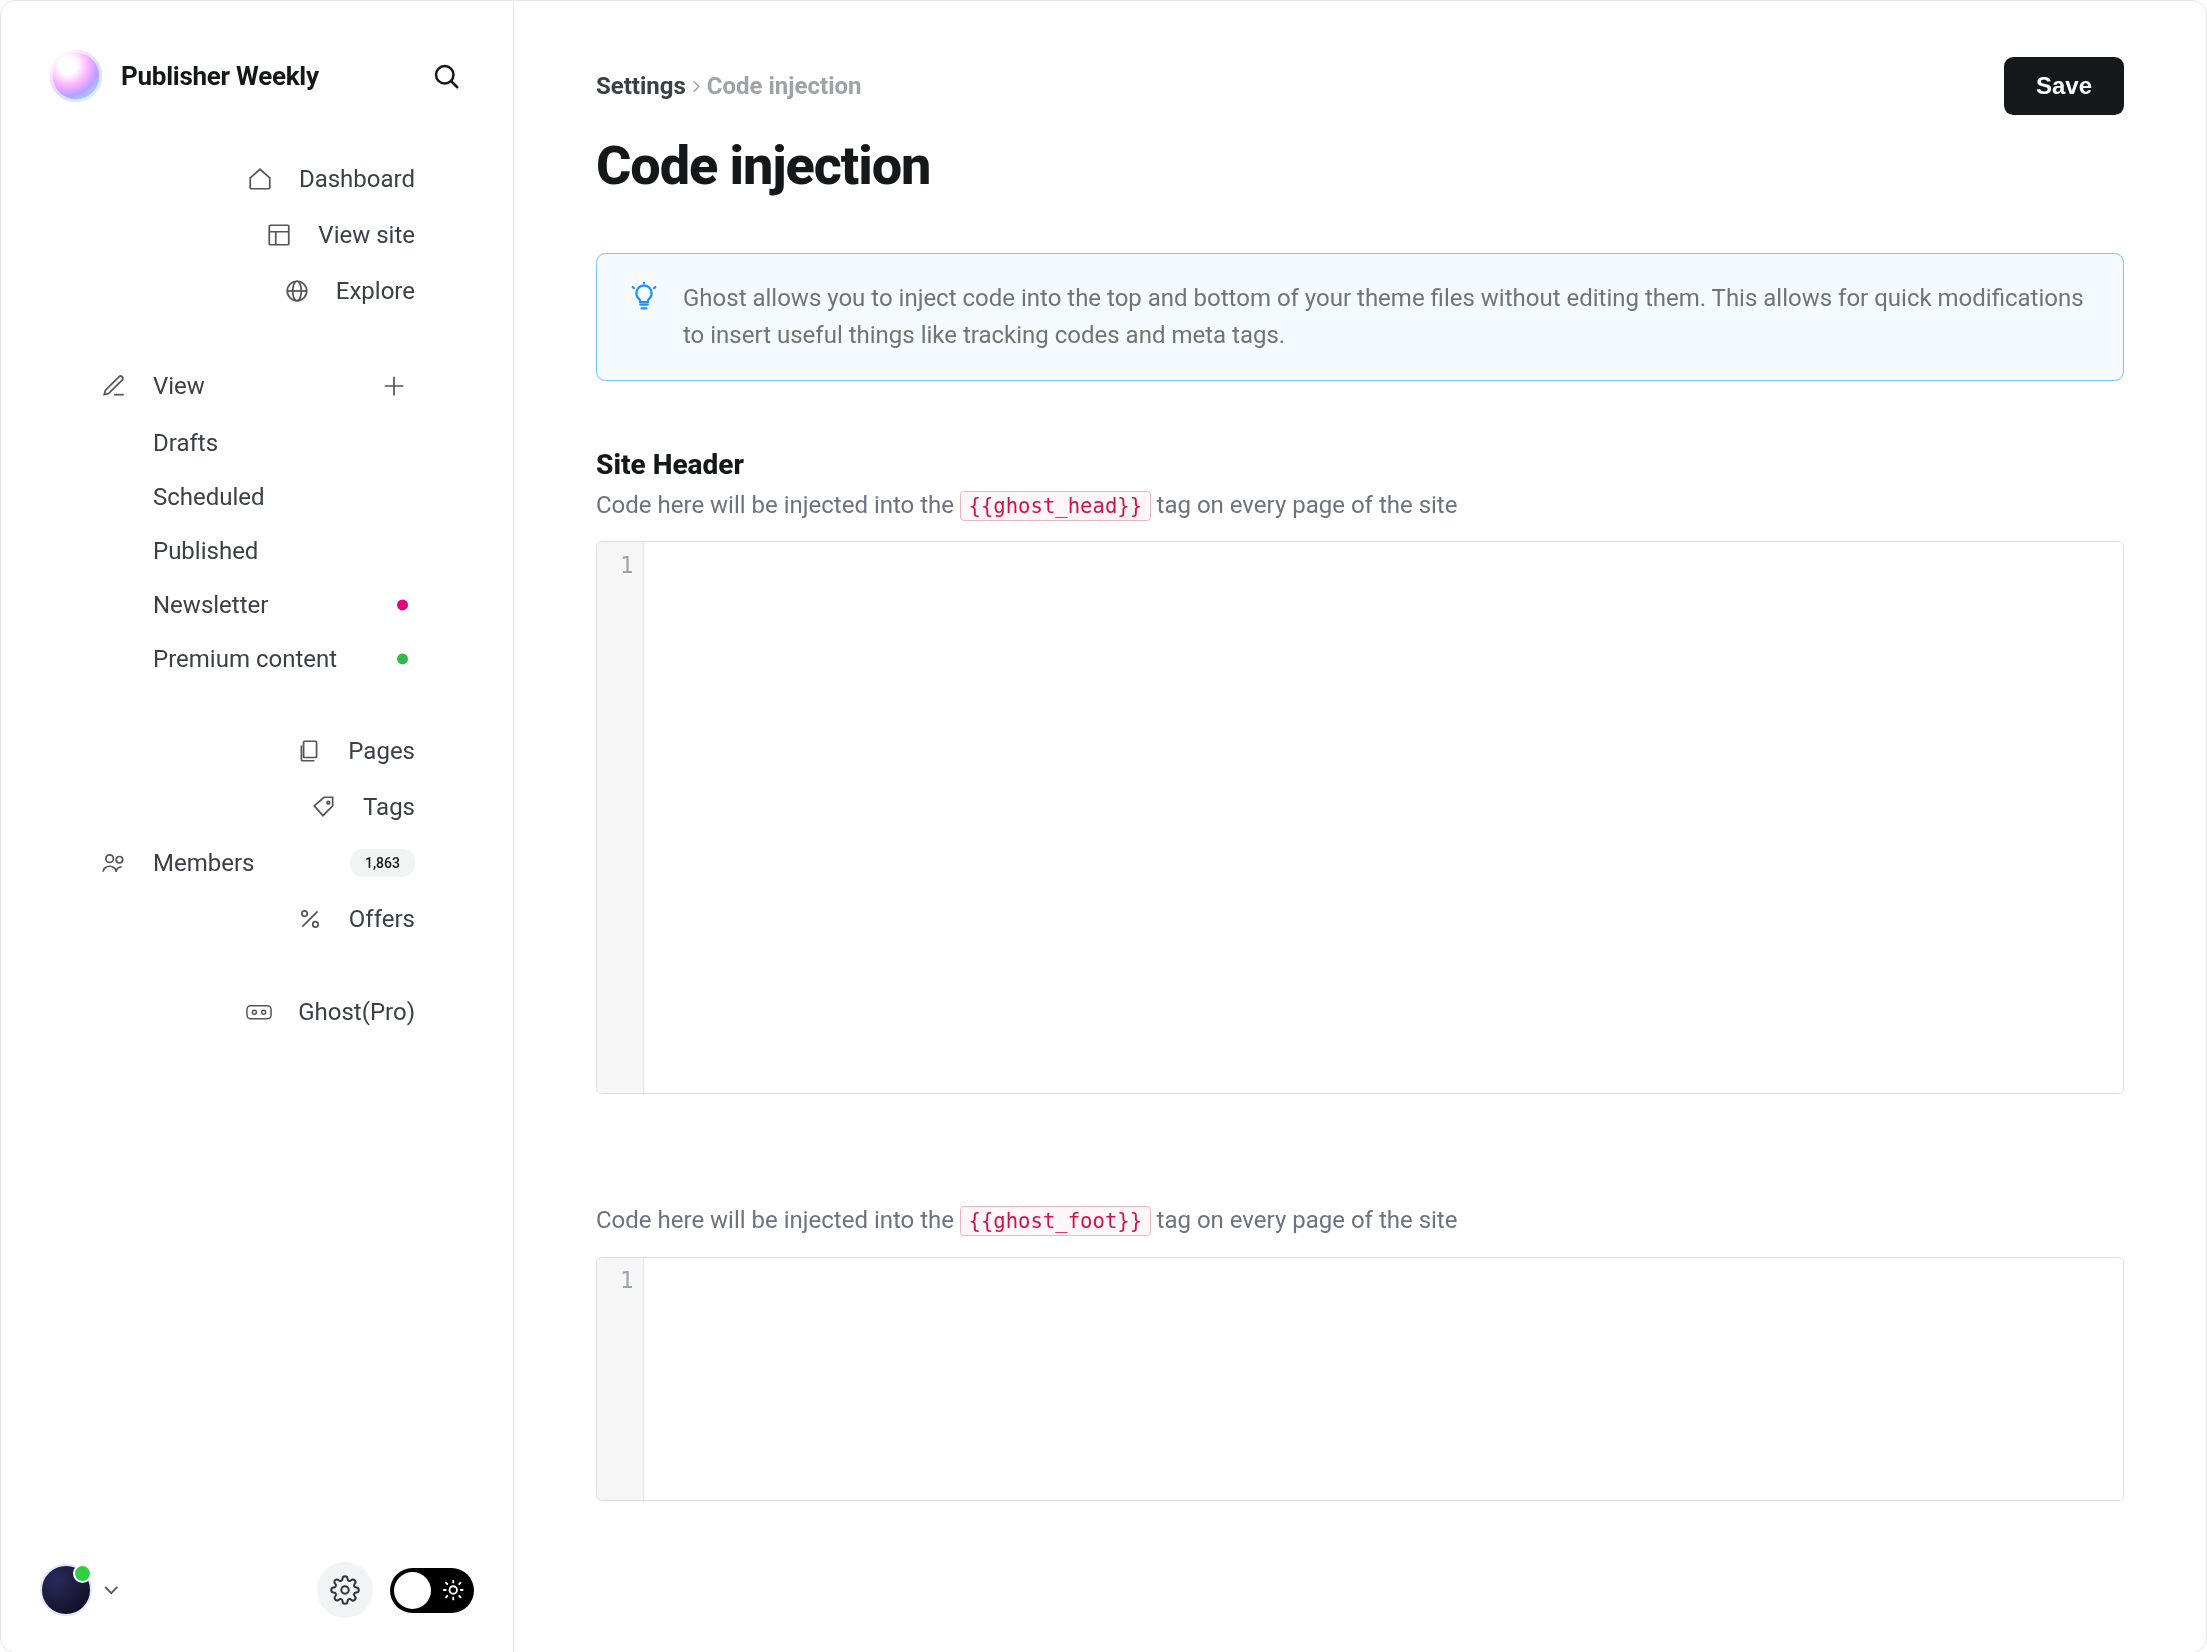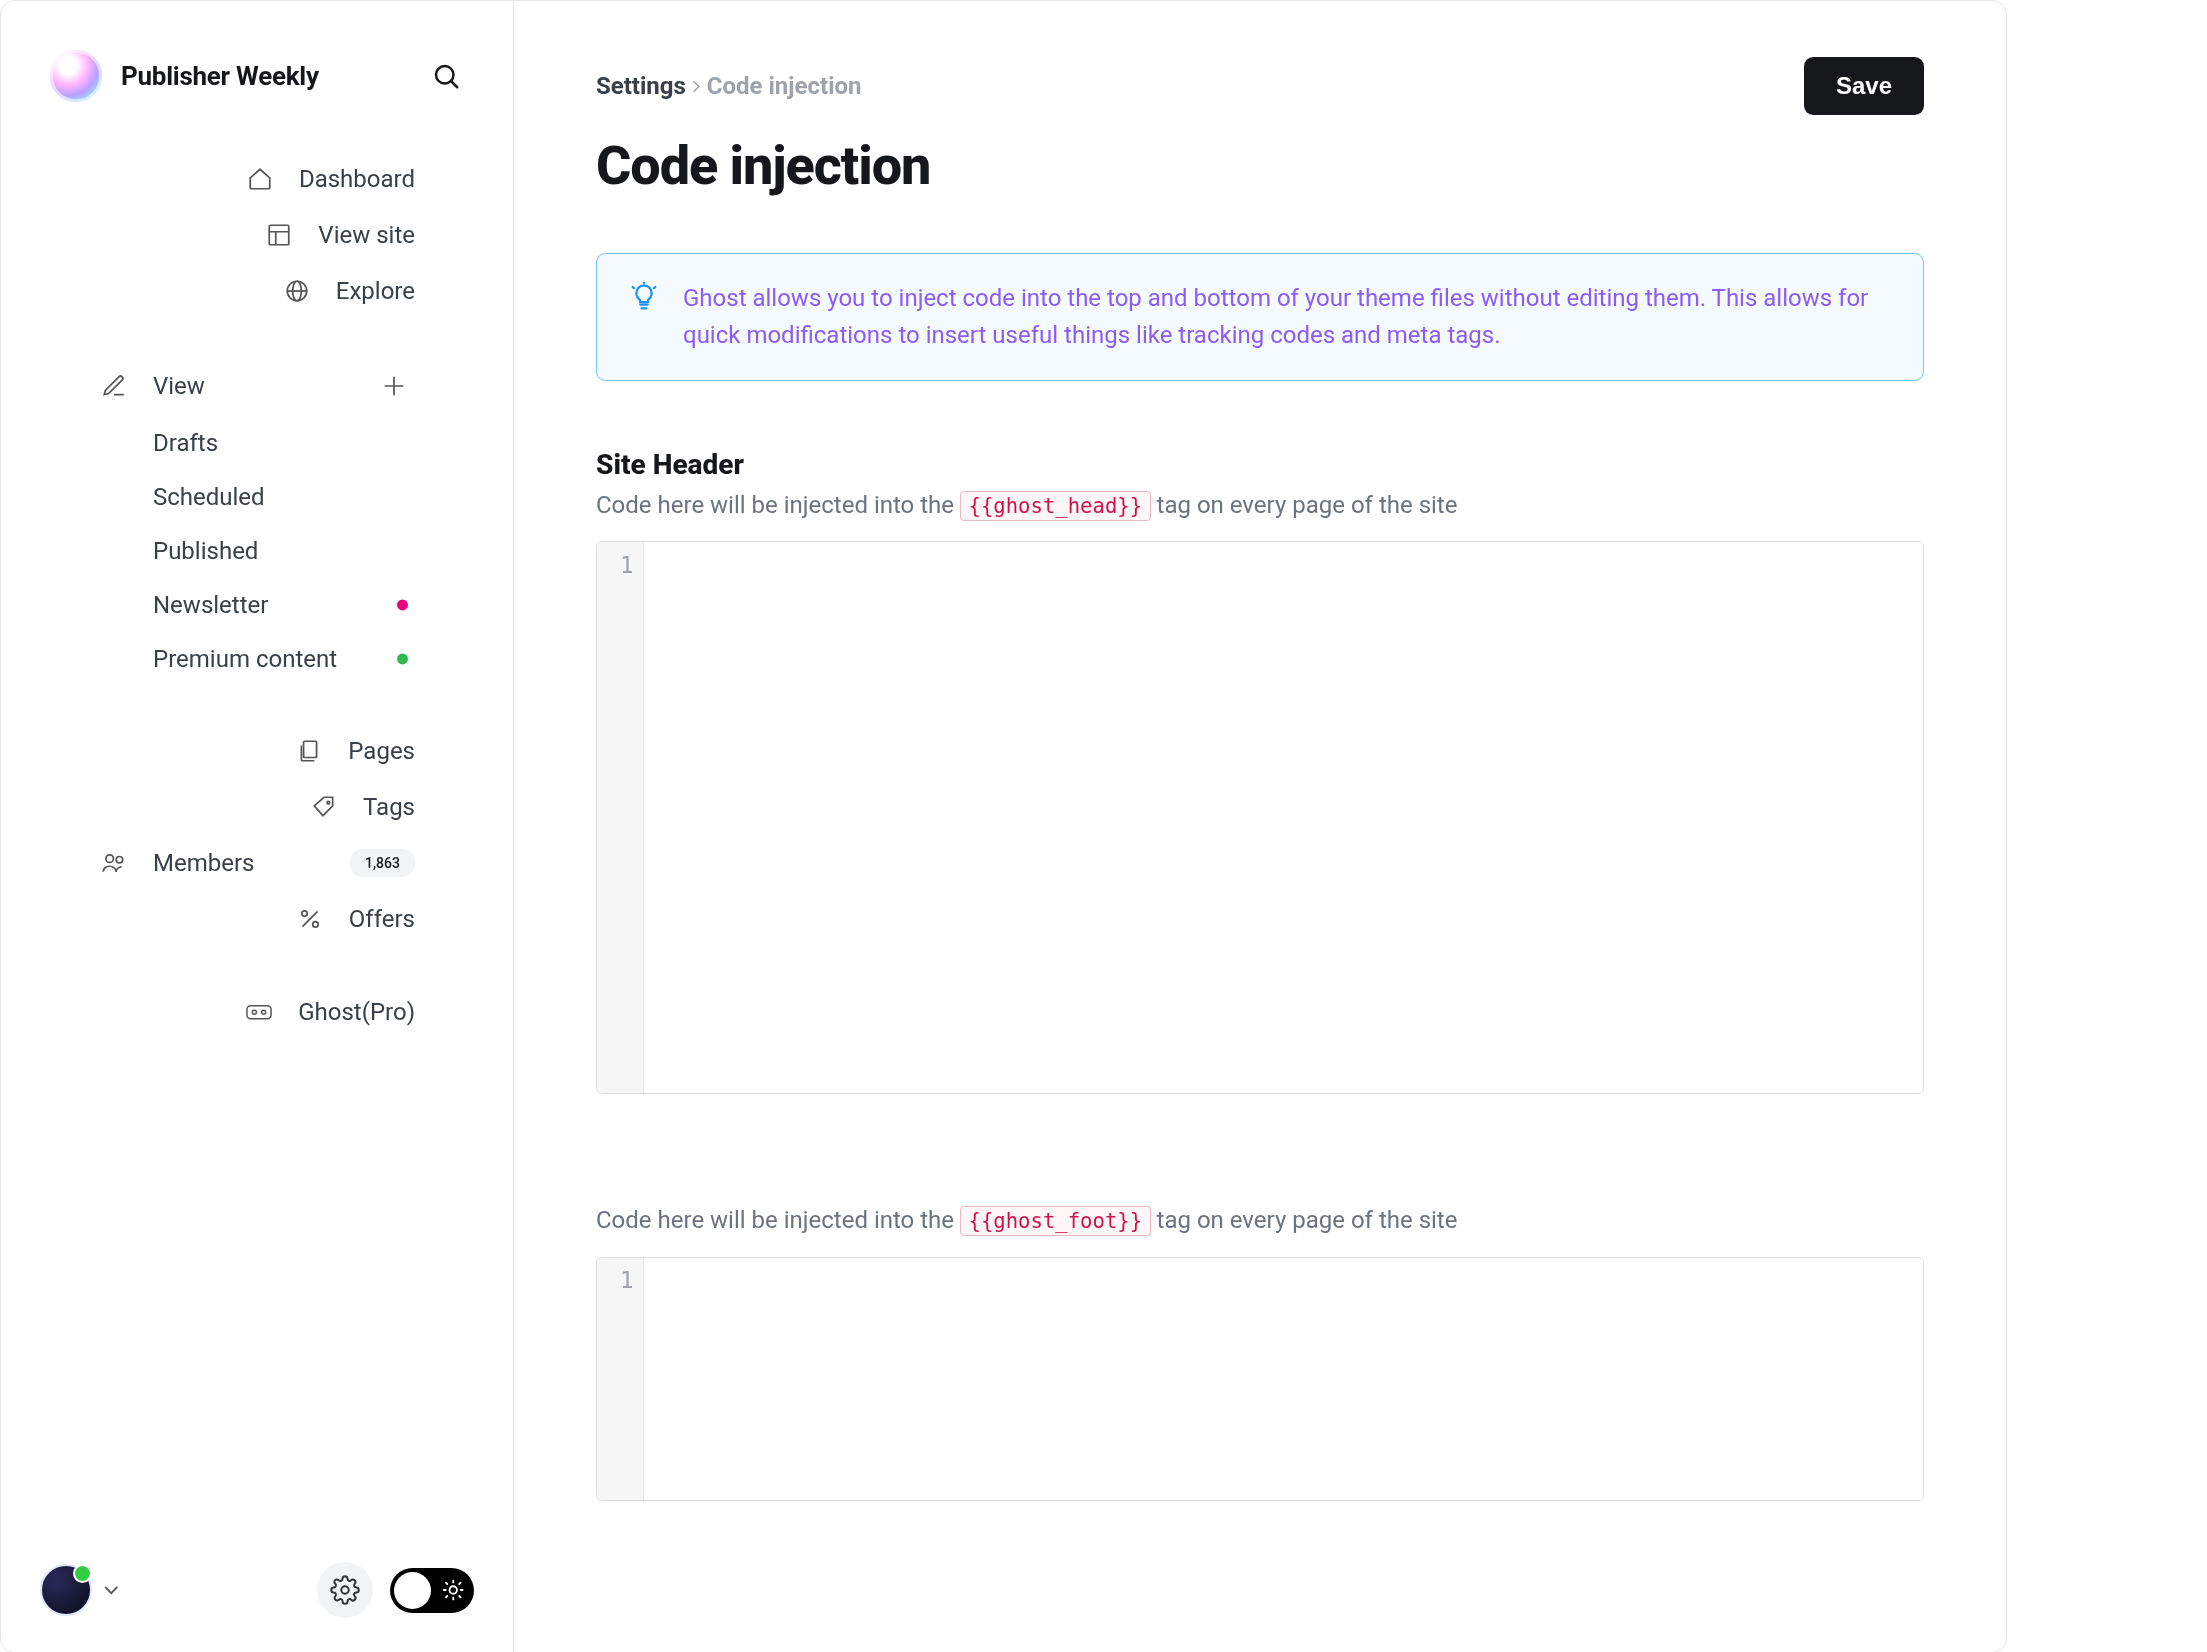--- a/index.html
+++ b/index.html
@@ -4,21 +4,21 @@
 <style>
   * { box-sizing: border-box; margin: 0; padding: 0; }
   html, body {
     width: 2207px;
     height: 1653px;
     font-family: -apple-system, BlinkMacSystemFont, "Segoe UI", Roboto, Helvetica, Arial, sans-serif;
     background: #fff;
     color: #15171A;
   }
   .frame {
-    width: 2007px;
+    width: 2207px;
     height: 1653px;
     border: 0.9px solid #E6E6E6;
     border-radius: 15px;
     overflow: hidden;
     display: flex;
     position: relative;
     background: #fff;
   }
   
   .sidebar {
@@ -199,21 +199,21 @@
   }
   .info-box {
     border: 1.9px solid #6EC5FF;
     background: #F4FAFE;
     border-radius: 9.4px;
     padding: 26px 32px;
     display: flex;
     gap: 24px;
     font-size: 24px;
     line-height: 1.55;
-    color: #8b5cf6;
+    color: #737373;
     margin-bottom: 67px;
   }
   .info-box .bulb { color: #1E90FF; flex-shrink: 0; margin-top: 1.9px; }
   .section-title {
     font-size: 28px;
     font-weight: 800;
     margin-bottom: 9.4px;
   }
   .section-desc {
     font-size: 24px;

